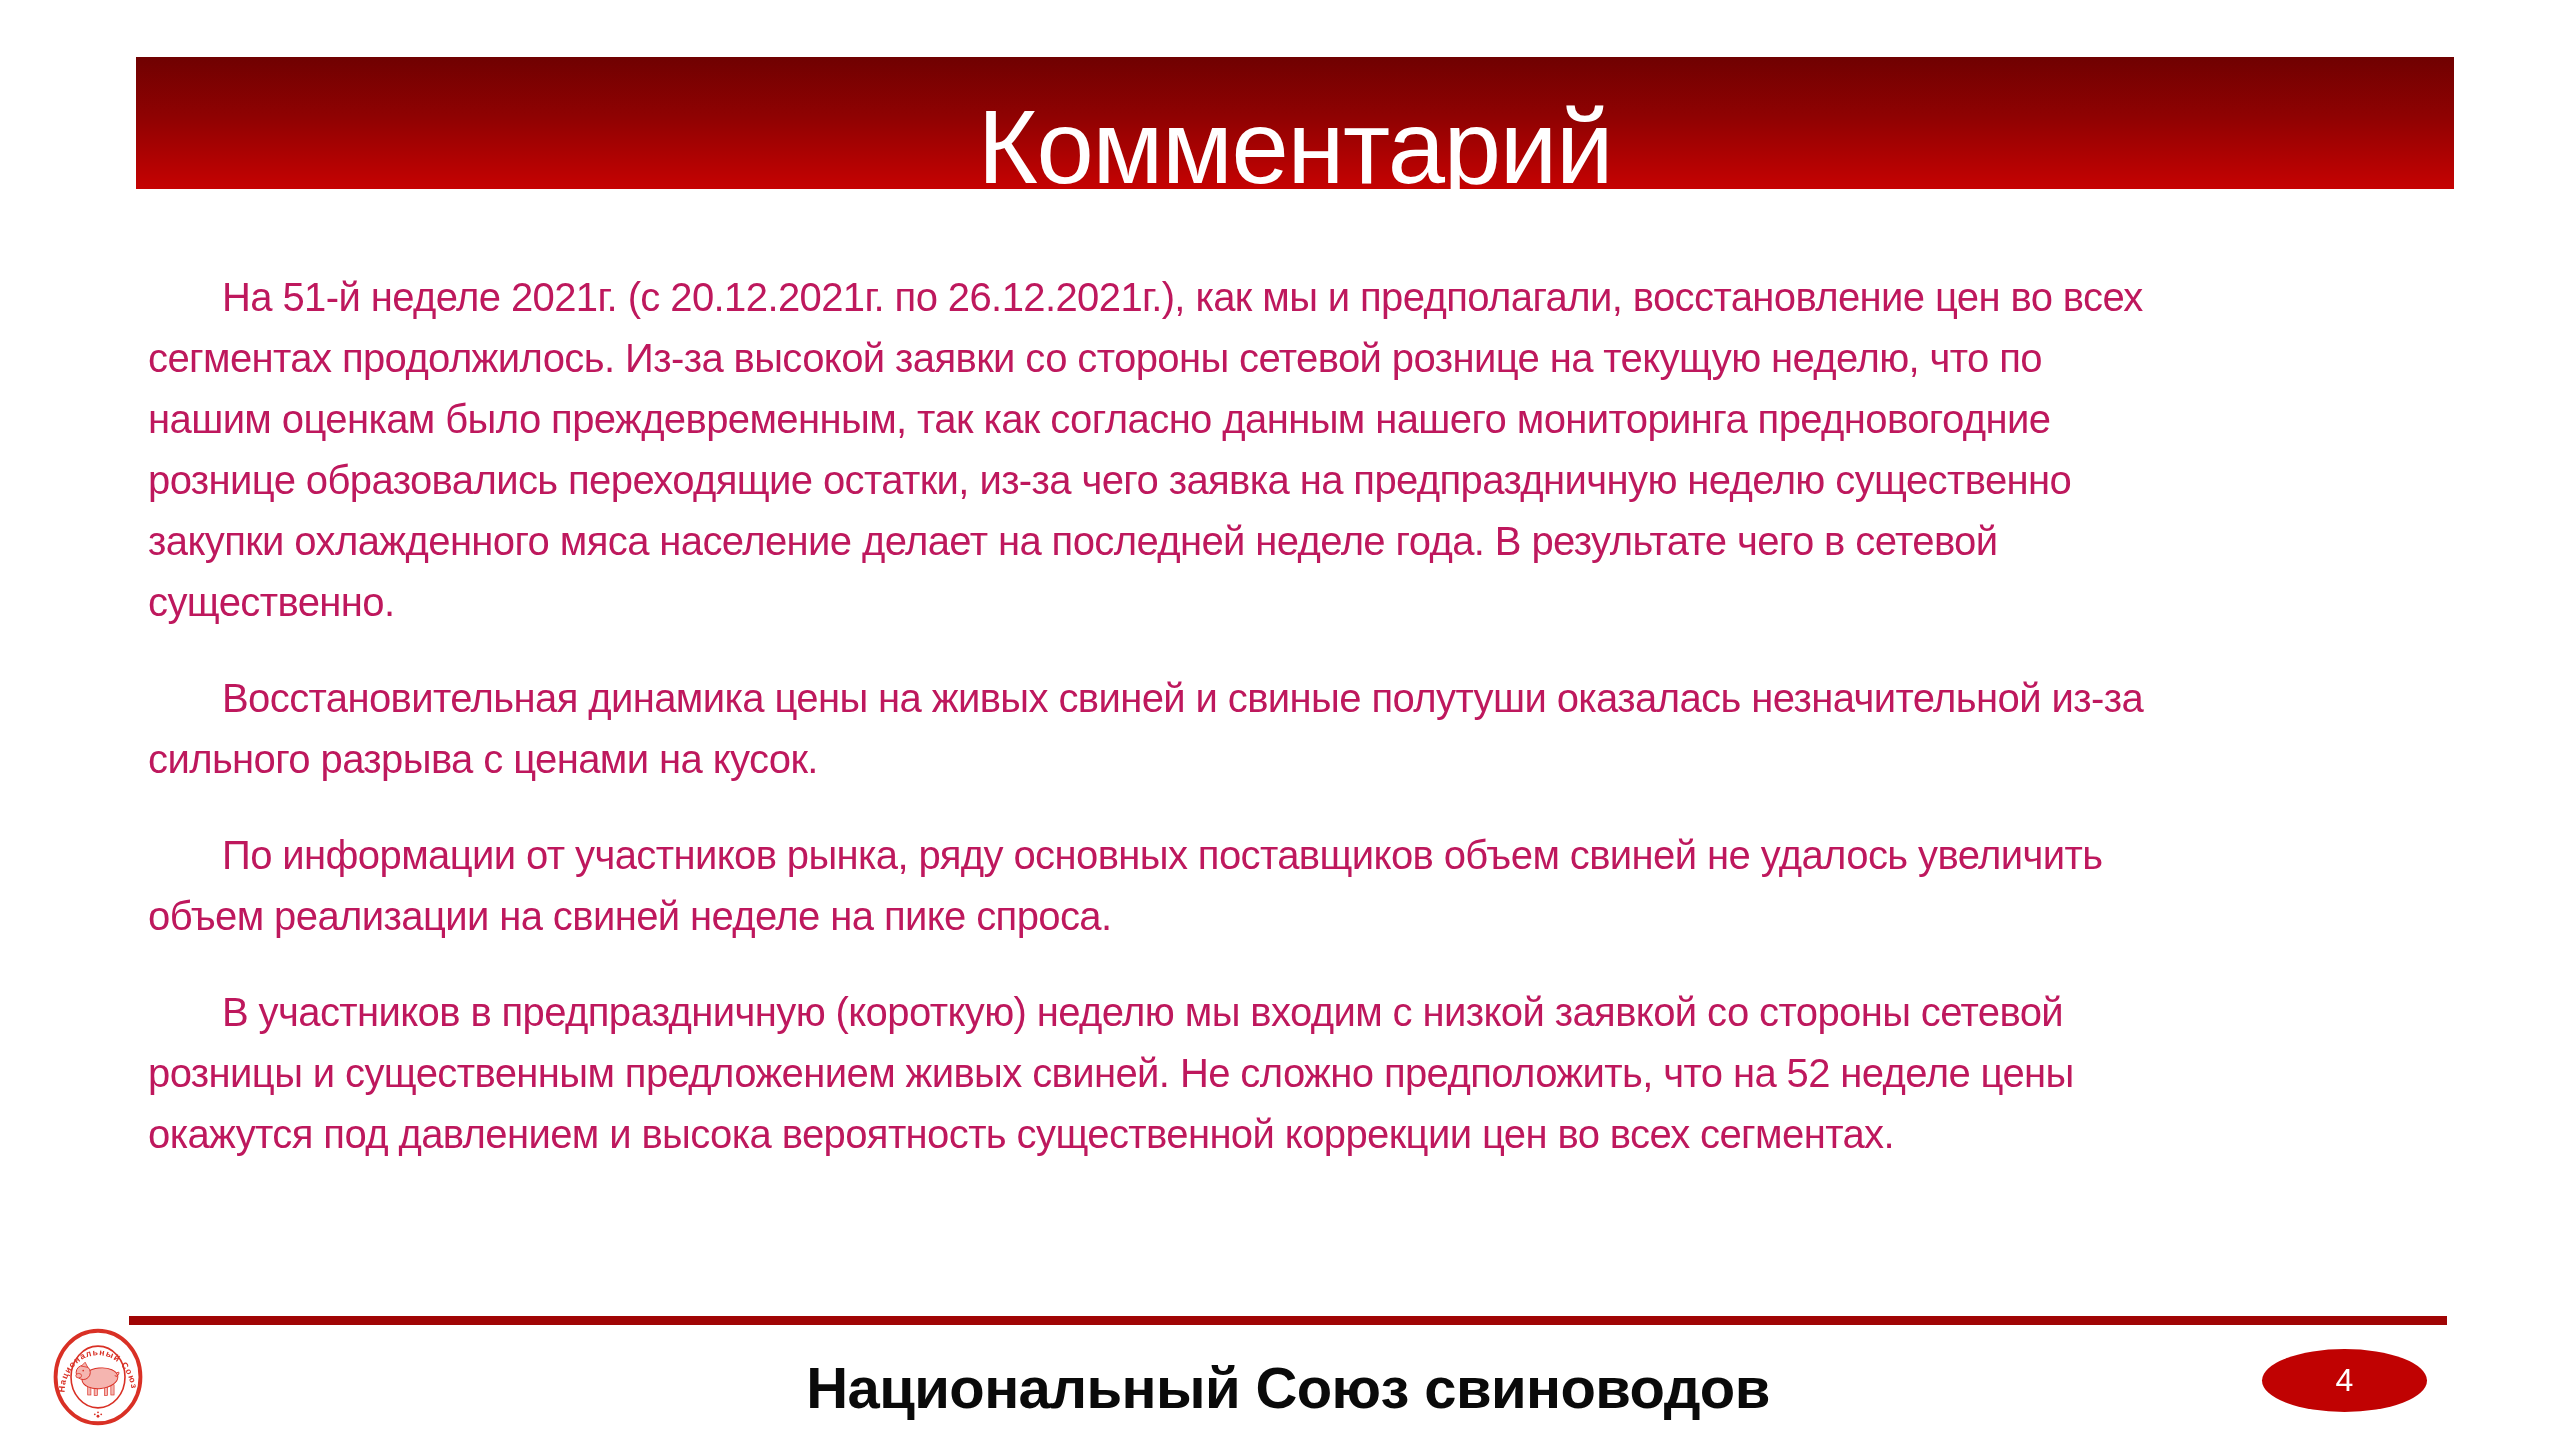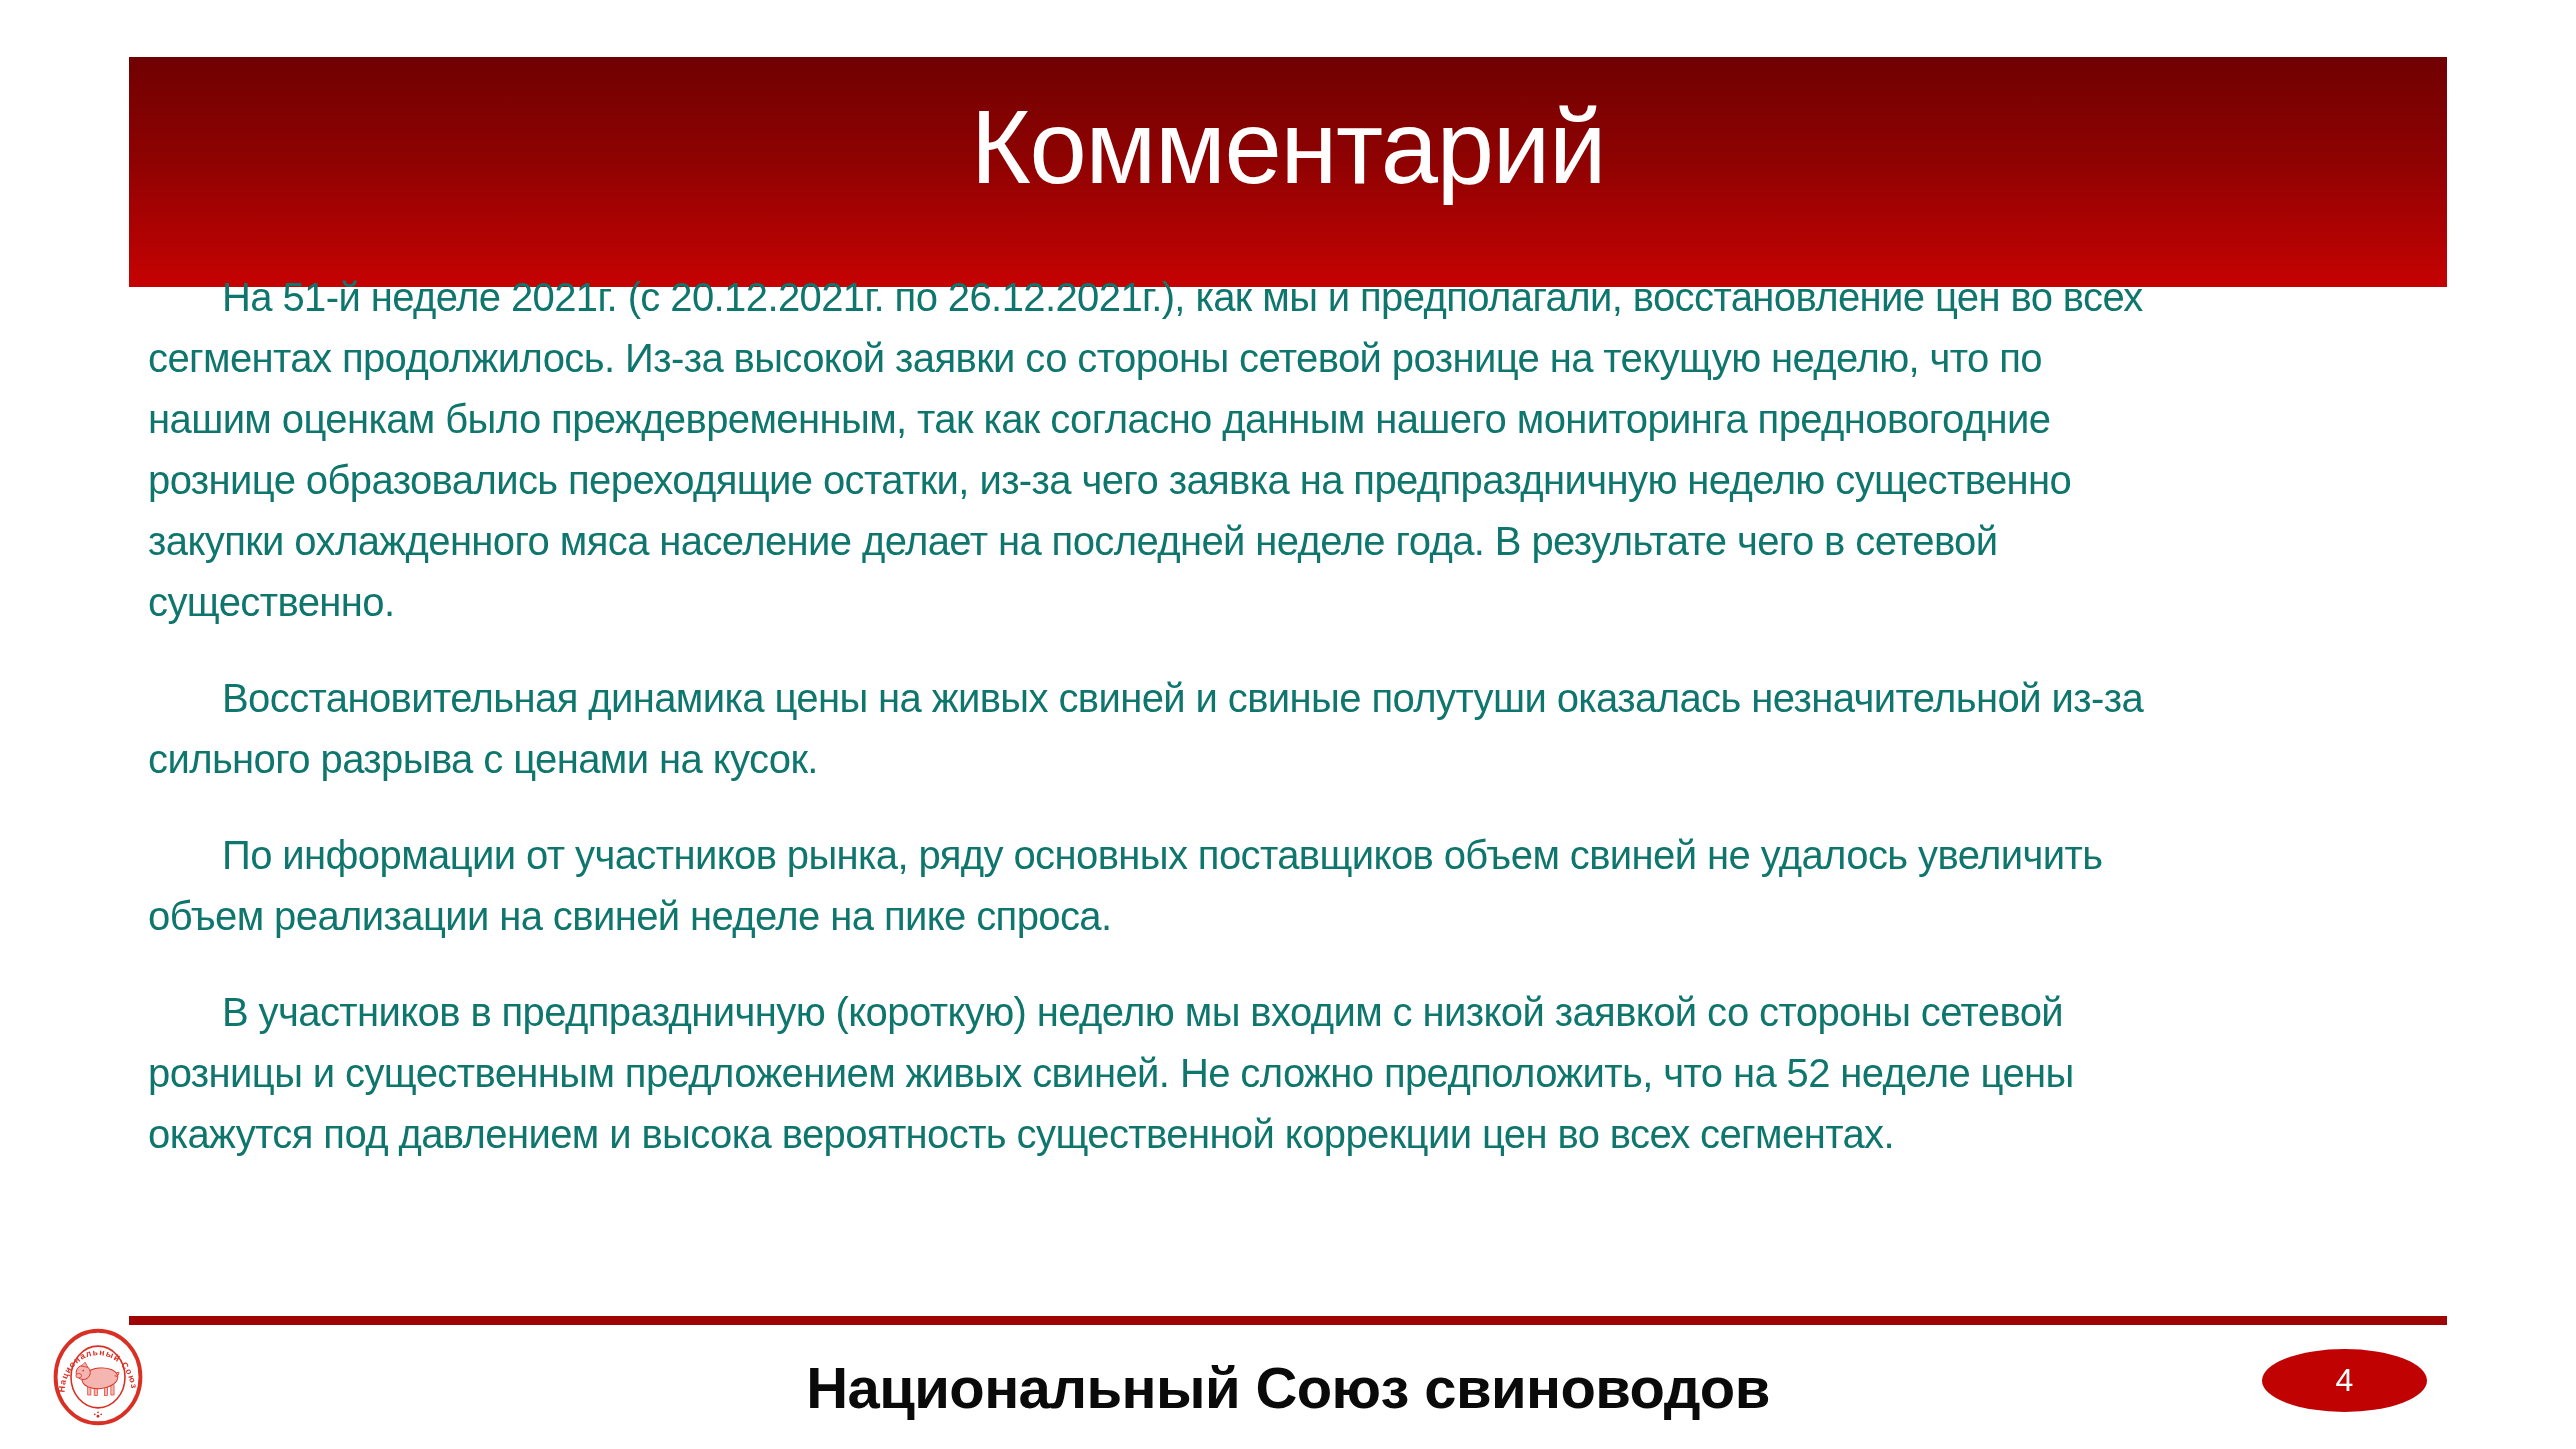--- a/index.html
+++ b/index.html
@@ -2,31 +2,31 @@
 <html style="font-size:10.3px"><head>
 <meta charset="utf-8">
 <style>
   html,body{margin:0;padding:0;background:#ffffff;}
   .slide{
     position:relative;width:2576px;height:1449px;background:#ffffff;overflow:hidden;
     font-family:"Liberation Sans","DejaVu Sans",sans-serif;color:#000000;
   }
   
   .banner{
-    position:absolute;left:129px;top:57px;width:2318px;height:230px;
+    position:absolute;left:136px;top:57px;width:2318px;height:132px;
     background:linear-gradient(to bottom,#700101 0%,#8f0202 45%,#c60202 100%);
   }
   .banner h1{
     margin:0;width:100%;height:182px;line-height:182px;text-align:center;
     color:#ffffff;font-size:103px;font-weight:400;letter-spacing:-1.3px;
   }
   
   .body-text{
     position:absolute;left:148px;top:267px;width:2273px;
-    font-size:40px;letter-spacing:-0.6px;color:#0f766e;
+    font-size:40px;letter-spacing:-0.6px;color:#be185d;
   }
   .para{margin:0 0 35px 0;padding:0;}
   .para .line{display:block;height:61px;line-height:61px;white-space:nowrap;}
   .para .line:first-child{padding-left:74px;}
   
   .divider{
     position:absolute;left:129px;top:1316px;width:2318px;height:9px;background:#a00505;
   }
   .logo{position:absolute;left:53px;top:1328px;width:90px;height:98px;}
   .footer-name{

